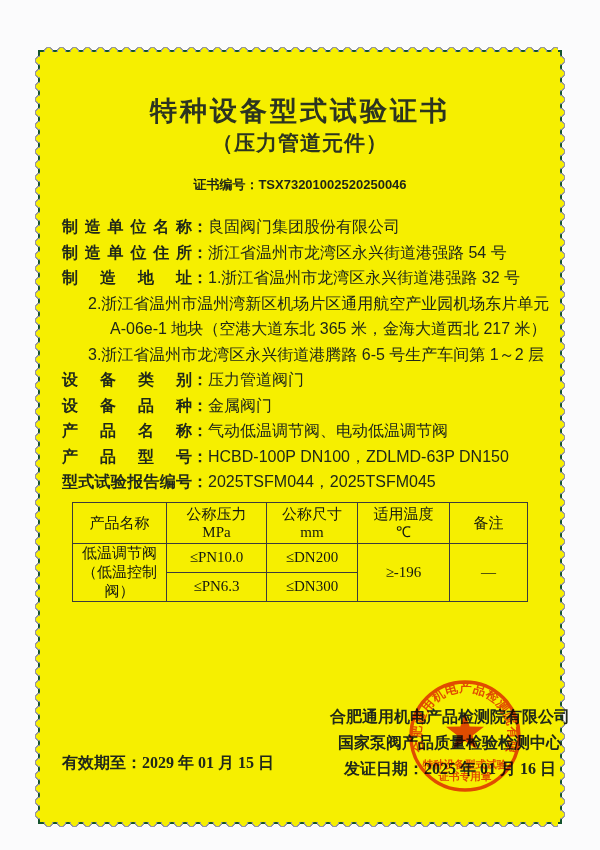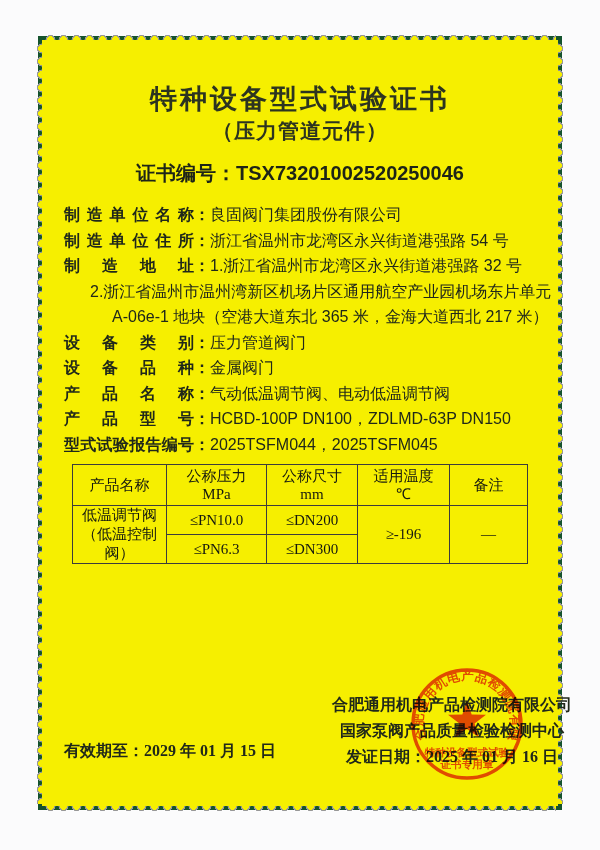--- a/index.html
+++ b/index.html
@@ -1,39 +1,39 @@
 <!DOCTYPE html>
 <html><head>
 <meta charset="utf-8">
 <style>
   html,body{margin:0;padding:0;width:600px;height:850px;overflow:hidden;}
   .page{position:relative;width:600px;height:850px;background:#fbfbfc;
         font-family:"Liberation Sans",sans-serif;color:#20281a;}
-  .cert{position:absolute;left:38px;top:36px;width:524px;height:774px;
-        background:#f6ef00;border:4px solid #14532d;box-sizing:border-box;}
+  .cert{position:absolute;left:38px;top:50px;width:524px;height:774px;
+        background:#f6ef00;border:2px solid #14532d;box-sizing:border-box;}
   
   .sc{position:absolute;pointer-events:none;}
   .sc.t{left:2px;right:2px;top:-8px;height:8px;
     background-image:radial-gradient(circle 5.4px at 50% 100%, #f6ef00 3.7px, #979797 3.8px 4.9px, rgba(0,0,0,0) 5.1px);
     background-size:13px 8px;background-repeat:repeat-x;background-position:0 bottom;}
   .sc.b{left:2px;right:2px;bottom:-8px;height:8px;
     background-image:radial-gradient(circle 5.4px at 50% 0%, #f6ef00 3.7px, #979797 3.8px 4.9px, rgba(0,0,0,0) 5.1px);
     background-size:13px 8px;background-repeat:repeat-x;background-position:0 top;}
   .sc.l{top:2px;bottom:2px;left:-8px;width:8px;
     background-image:radial-gradient(circle 5.4px at 100% 50%, #f6ef00 3.7px, #979797 3.8px 4.9px, rgba(0,0,0,0) 5.1px);
     background-size:8px 13px;background-repeat:repeat-y;background-position:right 0;}
   .sc.r{top:2px;bottom:2px;right:-8px;width:8px;
     background-image:radial-gradient(circle 5.4px at 0% 50%, #f6ef00 3.7px, #979797 3.8px 4.9px, rgba(0,0,0,0) 5.1px);
     background-size:8px 13px;background-repeat:repeat-y;background-position:left 0;}
 
   .title{margin-top:42px;text-align:center;font-size:27px;font-weight:bold;
          letter-spacing:3px;line-height:34px;color:#2c3420;}
   .subtitle{text-align:center;font-size:21px;font-weight:bold;
          letter-spacing:1px;line-height:30px;color:#2c3420;}
-  .certno{margin-top:16px;text-align:center;font-size:20px;font-weight:bold;
+  .certno{margin-top:16px;text-align:center;font-size:13px;font-weight:bold;
          line-height:22px;color:#1d2417;}
 
   .fields{margin:18px 22px 0;font-size:16px;}
   .frow{line-height:25.5px;white-space:nowrap;}
   .lbl{display:inline-block;width:130px;text-align:justify;text-align-last:justify;
        font-weight:bold;vertical-align:bottom;}
   .colon{font-weight:bold;}
   .val,.cont{font-family:Liberation Sans, sans-serif;}
   .cont{line-height:25.5px;white-space:nowrap;margin-left:26px;}
   .cont.ind{padding-left:22px;}
@@ -68,20 +68,21 @@
     <div class="title">特种设备型式试验证书</div>
     <div class="subtitle">（压力管道元件）</div>
     <div class="certno"><span>证书编号：</span><span>TSX73201002520250046</span></div>
 
     <div class="fields">
       <div class="frow"><span class="lbl">制造单位名称</span><span class="colon">：</span><span class="val">良固阀门集团股份有限公司</span></div>
       <div class="frow"><span class="lbl">制造单位住所</span><span class="colon">：</span><span class="val">浙江省温州市龙湾区永兴街道港强路 54 号</span></div>
       <div class="frow"><span class="lbl">制造地址</span><span class="colon">：</span><span class="val">1.浙江省温州市龙湾区永兴街道港强路 32 号</span></div>
       <div class="cont">2.浙江省温州市温州湾新区机场片区通用航空产业园机场东片单元</div>
       <div class="cont ind">A-06e-1 地块（空港大道东北 365 米，金海大道西北 217 米）</div>
+      <div class="cont">3.浙江省温州市龙湾区永兴街道港腾路 6-5 号生产车间第 1～2 层</div>
       <div class="frow"><span class="lbl">设备类别</span><span class="colon">：</span><span class="val">压力管道阀门</span></div>
       <div class="frow"><span class="lbl">设备品种</span><span class="colon">：</span><span class="val">金属阀门</span></div>
       <div class="frow"><span class="lbl">产品名称</span><span class="colon">：</span><span class="val">气动低温调节阀、电动低温调节阀</span></div>
       <div class="frow"><span class="lbl">产品型号</span><span class="colon">：</span><span class="val">HCBD-100P DN100，ZDLMD-63P DN150</span></div>
       <div class="frow"><span class="lbl">型式试验报告编号</span><span class="colon">：</span><span class="val">2025TSFM044，2025TSFM045</span></div>
     </div>
 
 
     <table class="ptable">
       <colgroup>

